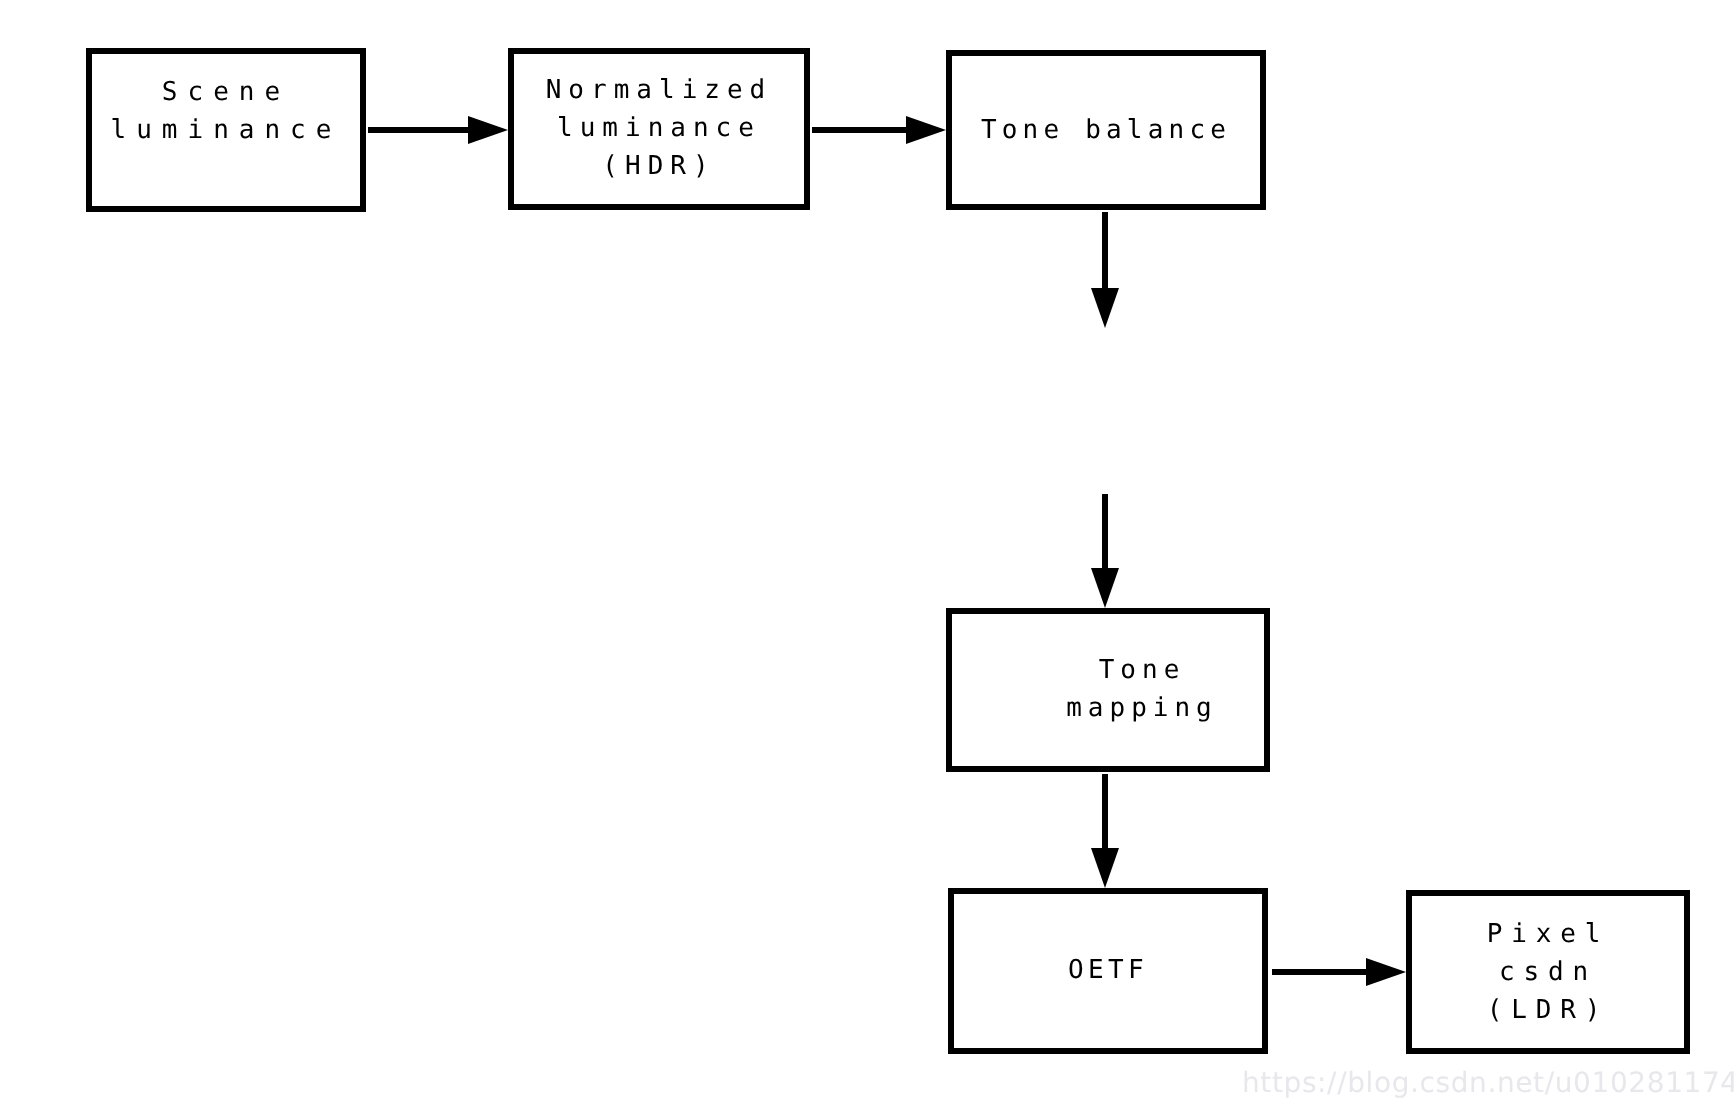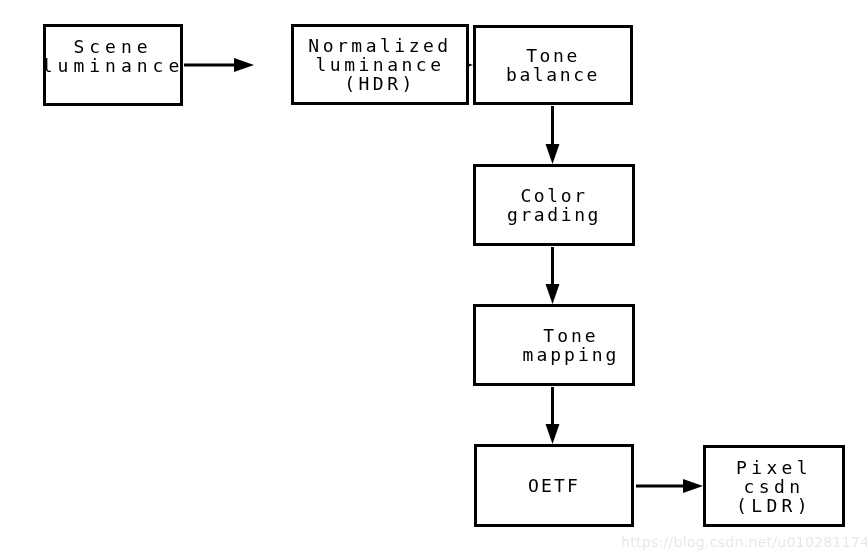--- a/index.html
+++ b/index.html
@@ -33,28 +33,28 @@
   }
   .node {
     position: absolute;
     box-sizing: border-box;
     background: #ffffff;
     border: 3px solid #000000;
     display: flex;
     align-items: center;
     justify-content: center;
     text-align: center;
-    font-size: 18px;
+    font-size: 13px;
     line-height: 19px;
     color: #000000;
     white-space: pre-line;
   }
   
   .n-scene   { left: 43px;  top: 24px;  width: 140px; height: 82px; letter-spacing: 5px;   padding-bottom: 18px; }
-  .n-norm    { left: 254px; top: 24px;  width: 178px; height: 81px; letter-spacing: 3.5px; margin-left: 37px; }
+  .n-norm    { left: 254px; top: 24px;  width: 151px; height: 81px; letter-spacing: 3.5px; }
   .n-wb      { left: 473px; top: 25px;  width: 160px; height: 80px; letter-spacing: 2.6px; }
   .n-cg      { left: 473px; top: 164px; width: 162px; height: 82px; letter-spacing: 2.6px; }
   .n-tm      { left: 473px; top: 304px; width: 162px; height: 82px; letter-spacing: 3px;   }
   .n-oetf    { left: 474px; top: 444px; width: 160px; height: 83px; letter-spacing: 2.2px; }
   .n-pixel   { left: 703px; top: 445px; width: 142px; height: 82px; letter-spacing: 4.4px; }
   .watermark {
     position: absolute;
     left: 621px;
     top: 534px;
     font-family: "DejaVu Sans", "Liberation Sans", sans-serif;
@@ -98,21 +98,20 @@
 
   <div class="node n-scene" style="border-color: rgb(0, 0, 0); background: rgb(255, 255, 255);">Scene
 luminance</div>
 
   <div class="node n-norm" style="border-color: rgb(0, 0, 0); background: rgb(255, 255, 255);">Normalized
 luminance
 (HDR)</div>
 
   <div class="node n-wb" style="border-color: rgb(0, 0, 0); background: rgb(255, 255, 255);">Tone balance</div>
 
-  <div class="node n-cg" style="border-color: rgb(0, 0, 0); background: rgb(255, 255, 255);">Color grading</div>
 
   <div class="node n-tm" style="border-color: rgb(0, 0, 0); background: rgb(255, 255, 255); padding-left: 34px;">Tone mapping</div>
 
   <div class="node n-oetf" style="border-color: rgb(0, 0, 0); background: rgb(255, 255, 255);">OETF</div>
 
   <div class="node n-pixel" style="border-color: rgb(0, 0, 0); background: rgb(255, 255, 255);">Pixel
 csdn
 (LDR)</div>
 
   <div class="watermark" style="color: rgb(232, 232, 236);">https://blog.csdn.net/u010281174</div>

